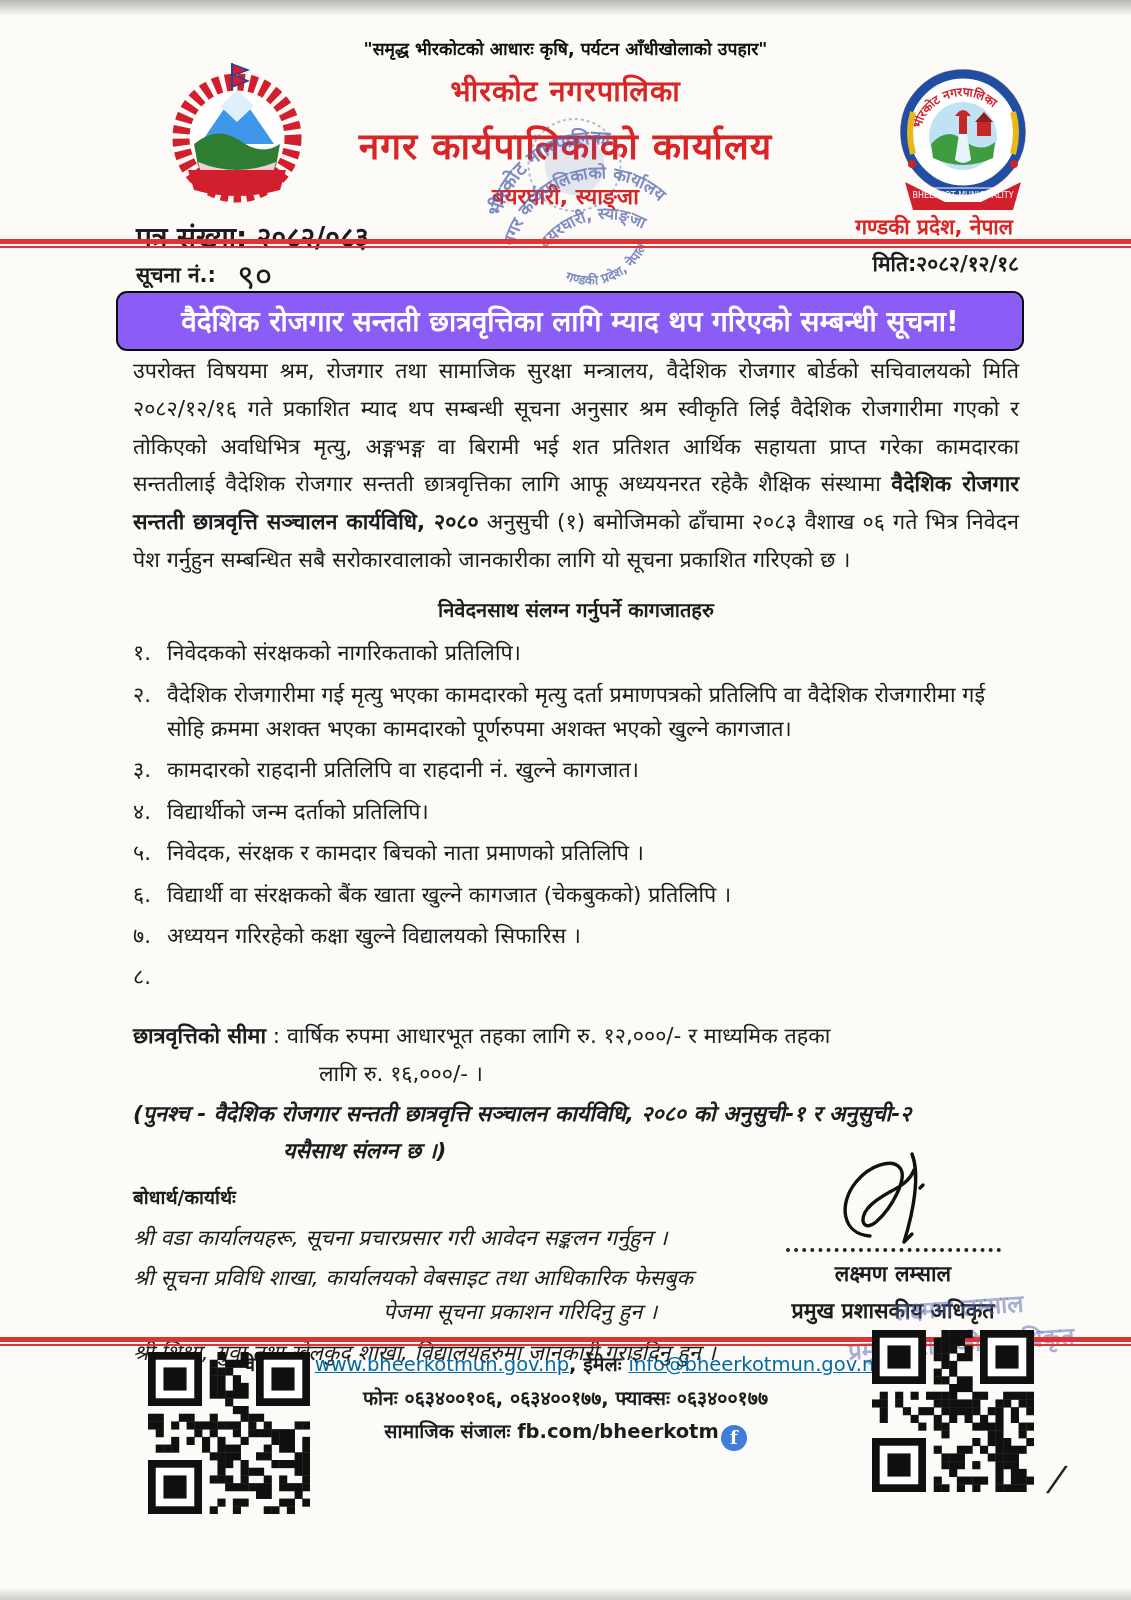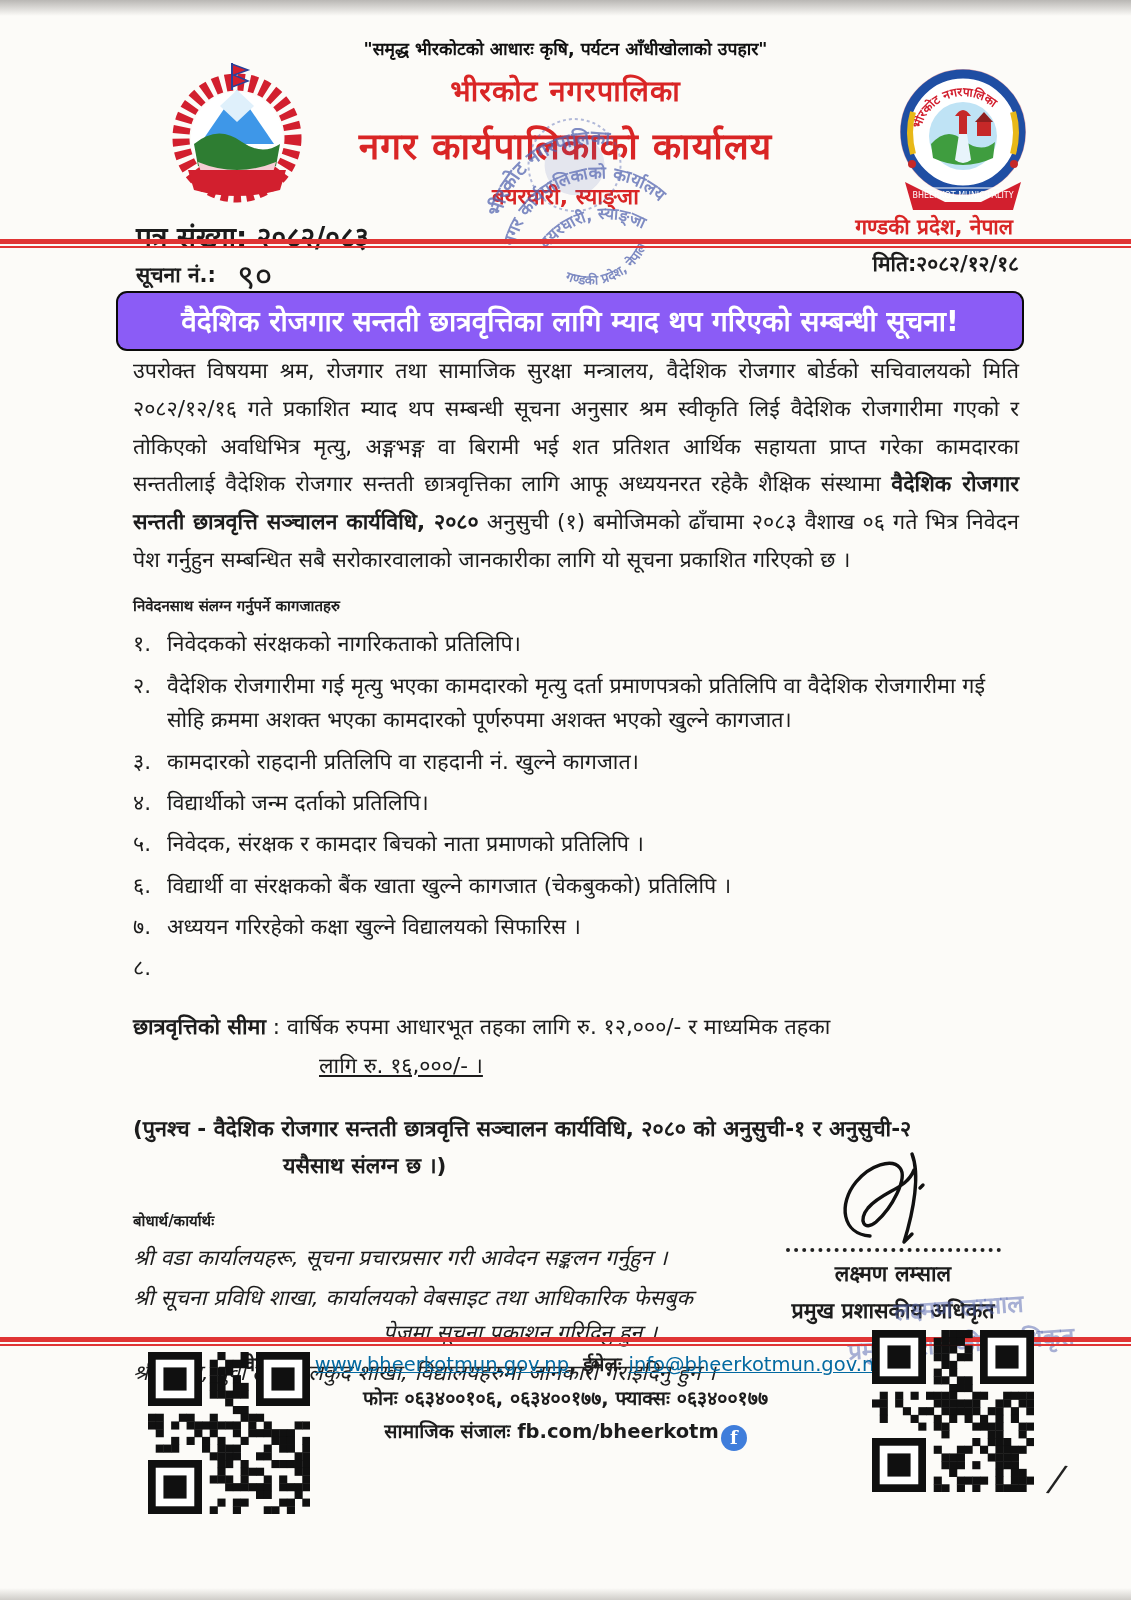--- a/index.html
+++ b/index.html
@@ -31,29 +31,29 @@
   .notice-row{position:absolute;top:252px;left:136px;font-size:21px;font-weight:bold;}
   .notice-hand{display:inline-block;font-size:34px;font-weight:normal;
     transform:rotate(-4deg);margin-left:14px;vertical-align:-6px;
     font-family:"DejaVu Serif",serif;}
   .date-row{position:absolute;top:249px;right:112px;font-size:21px;font-weight:bold;margin-left:41px;}
   .title-bar{position:absolute;top:293px;left:118px;width:904px;background:#8b5cf6;
     color:#fff;text-align:center;font-size:28px;font-weight:bold;
     padding:8px 0 10px;border-radius:9px;box-shadow:0 0 0 2px #0a0a0a;}
   .content{position:absolute;top:352px;left:133px;width:886px;font-size:21.5px;line-height:1.76;}
   .body-para{text-align:justify;margin:0;}
-  .docs-heading{text-align:left;font-weight:bold;font-size:15px;margin:14px 0 8px;}
+  .docs-heading{text-align:center;font-weight:bold;font-size:20px;margin:14px 0 8px;}
   ol.docs{list-style:none;margin:0;padding:0;}
   ol.docs li{display:flex;margin:7px 0;line-height:1.6;}
   ol.docs .num{width:34px;flex:0 0 34px;}
   .limit-block{margin-top:22px;line-height:1.8;}
-  .limit-cont{padding-left:186px;text-decoration:underline;}
-  .postscript{font-weight:bold;margin-top:26px;line-height:1.7;}
+  .limit-cont{padding-left:186px;}
+  .postscript{font-weight:bold;font-style:italic;margin-top:2px;line-height:1.7;}
   .postscript .ps2{padding-left:150px;}
-  .cc-heading{font-weight:bold;margin-top:24px;font-size:15px;}
+  .cc-heading{font-weight:bold;margin-top:12px;font-size:19px;}
   .cc-item{font-style:italic;margin-top:6px;line-height:1.6;width:640px;}
   .cc-cont{padding-left:250px;}
   .sig-block{position:absolute;top:1150px;left:768px;width:250px;text-align:center;}
   .sig-line{border-bottom:4px dotted #222;width:215px;margin:-6px auto 4px;}
   .sig-name{font-weight:bold;font-size:21.5px;margin-top:6px;}
   .sig-title{font-weight:bold;font-size:21.5px;margin-top:8px;}
   .ghost-stamp{position:absolute;top:1290px;left:815px;width:290px;text-align:center;
     color:rgba(82,100,176,.5);font-weight:bold;font-size:24px;line-height:1.5;
     transform:rotate(-4deg);pointer-events:none;}
   .footer-lines{position:absolute;top:1348px;left:0;width:100%;text-align:center;

